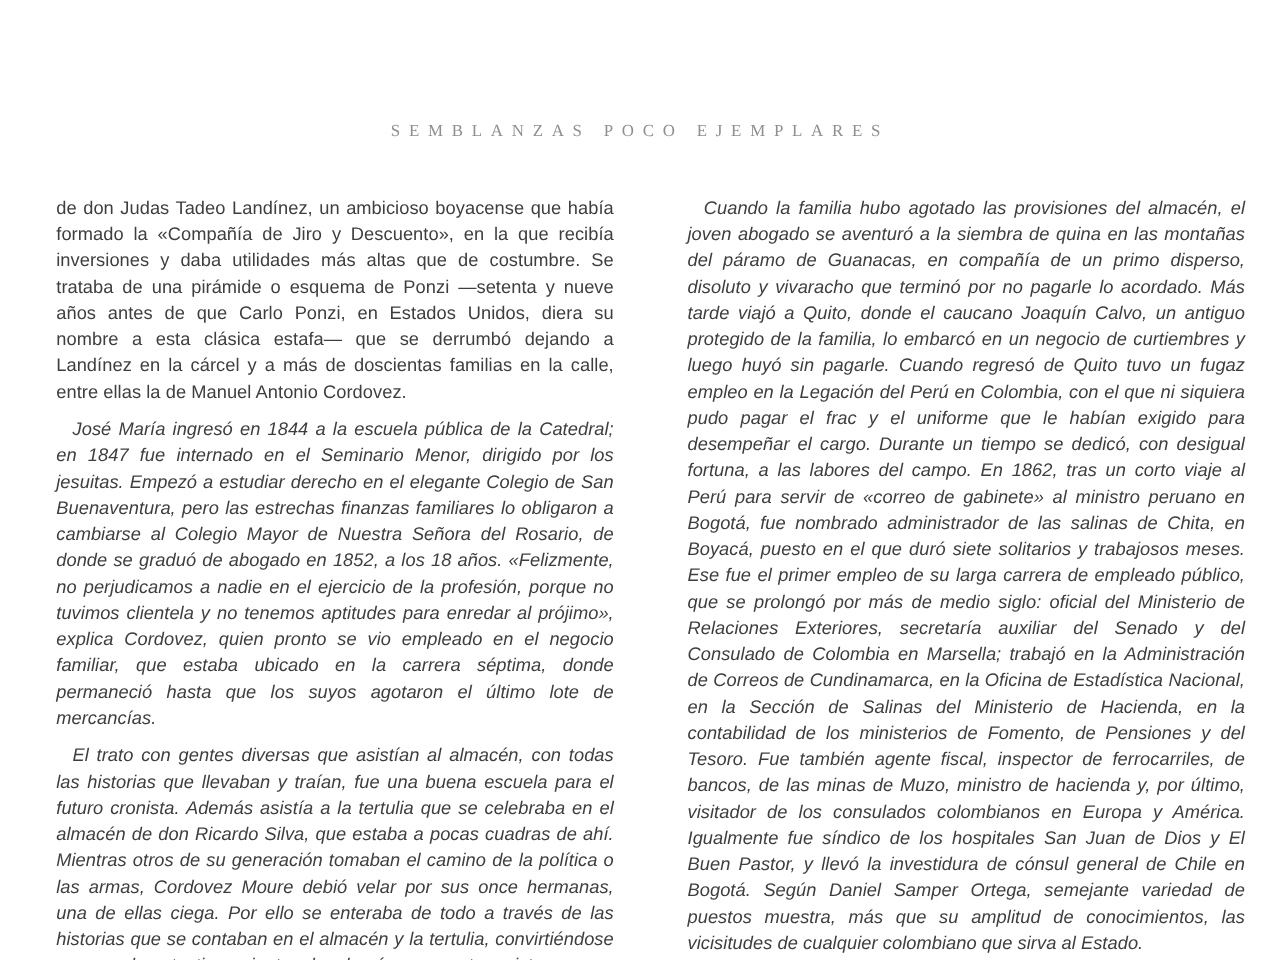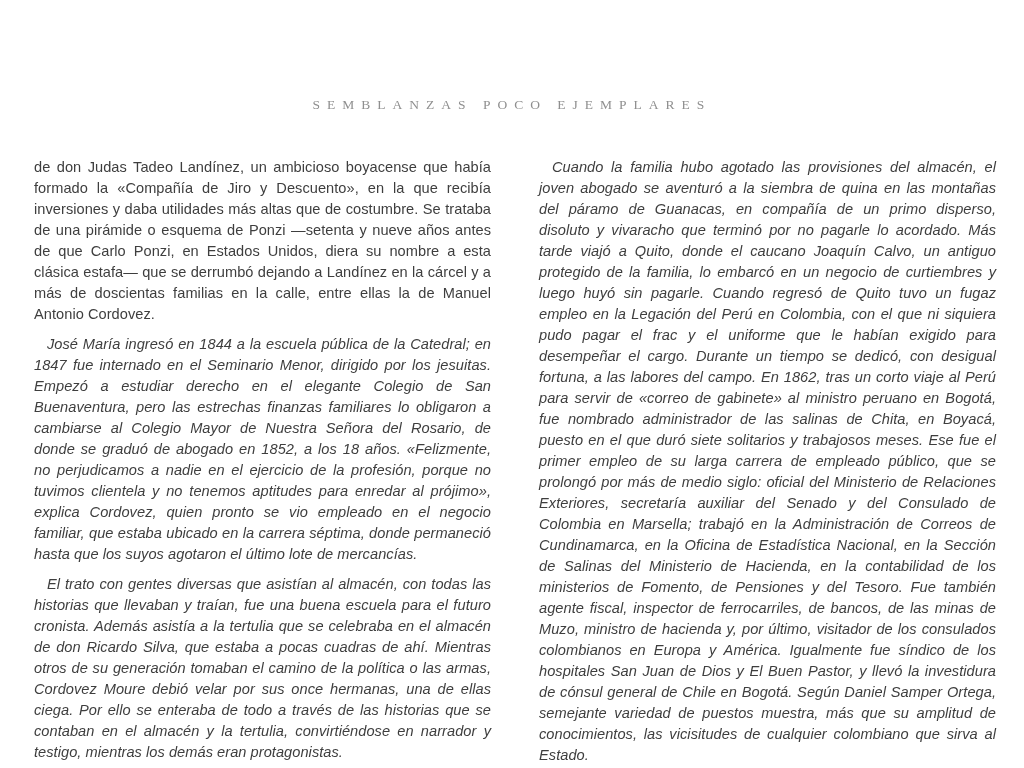--- a/index.html
+++ b/index.html
@@ -47,21 +47,21 @@
   .col {
     flex: 1 1 0;
     min-width: 0;
     text-align: justify;
     font-size: 14.6px;
     line-height: 21px;
     color: var(--body-text);
     letter-spacing: 0.05px;
   }
   .para {
-    margin: 0 0 9px 4px;
+    margin: 0 0 9px 15px;
   }
   .para.indent {
     text-indent: 13px;
     font-style: italic;
   }
 </style>
 </head>
 <body>
 
 <div class="page">

